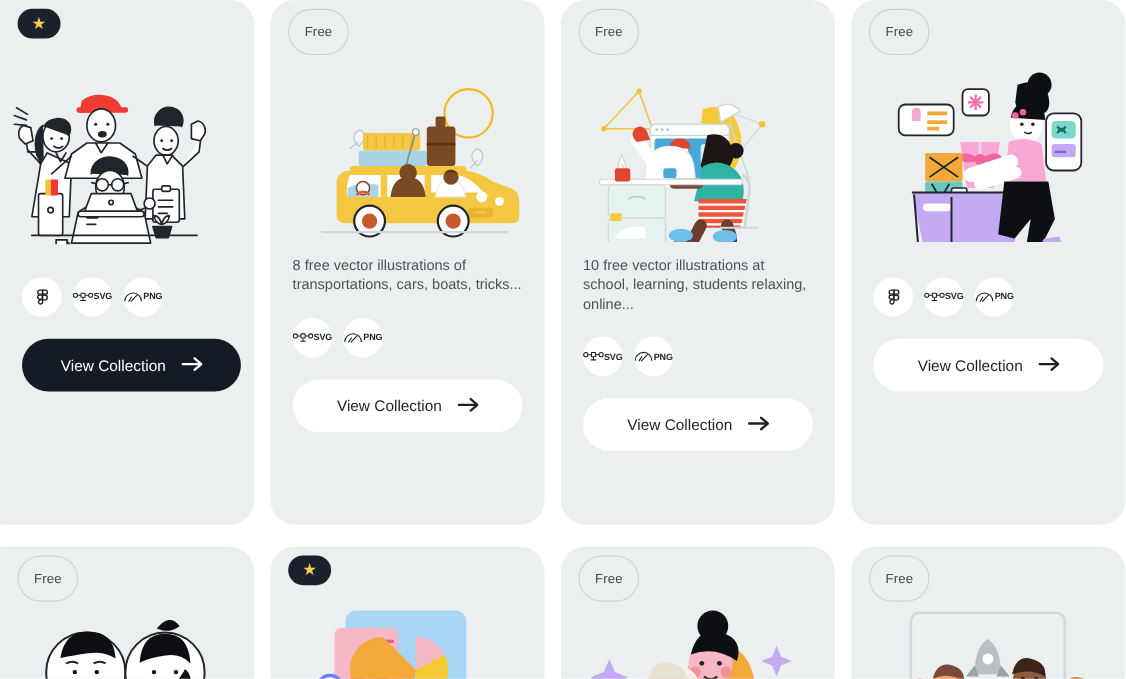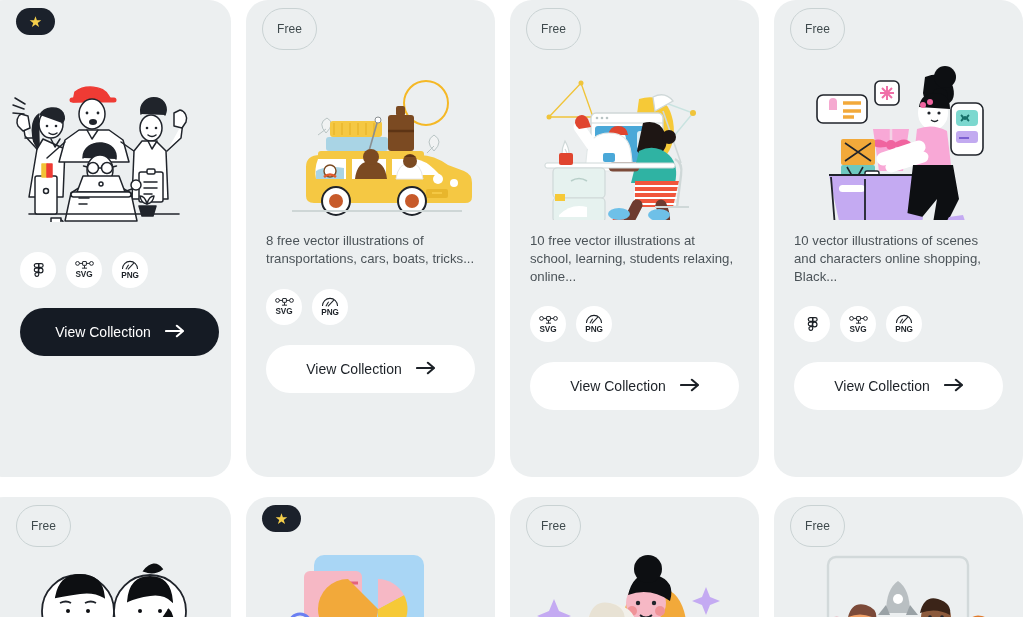--- a/index.html
+++ b/index.html
@@ -119,21 +119,21 @@
     display: flex;
     gap: 10px;
     margin-top: 20px;
   }
   .fmt {
     width: 36px;
     height: 36px;
     border-radius: 50%;
     background: #ffffff;
     display: flex;
-    flex-direction: column;
+    flex-direction: row;
     align-items: center;
     justify-content: center;
     color: #1c2127;
   }
   .fmt svg { display: block; }
   .fmt .fmt-label {
     font-size: 8.2px;
     font-weight: bold;
     letter-spacing: -0.1px;
     line-height: 1;
@@ -580,21 +580,20 @@
         <path d="M124 102 L92 112" stroke="#fff" stroke-width="11" stroke-linecap="round"></path>
 
         <path d="M114 110 h40 l6 34 l-14 28 l-12 -4 l4 -24 l-18 22 l-12 -4 z" fill="#0d0f12"></path>
 
         <path d="M108 158 q-10 8 -4 14 l18 2 l2 -12z" fill="#c4aaf2"></path>
         <path d="M150 162 q-6 10 2 14 l16 -4 l-4 -12z" fill="#c4aaf2"></path>
       </svg>
     </div>
 
     <div class="body">
-      <div class="card-desc">10 vector illustrations of scenes and characters online shopping, Black...</div>
 
       <div class="formats">
         <div class="fmt">
           <svg width="17" height="17" viewBox="0 0 24 24" fill="none" stroke="#1c2127" stroke-width="1.7">
             <circle cx="15" cy="12" r="3.3"></circle>
             <path d="M8.7 2.4h3.6v5.3H8.7a2.65 2.65 0 0 1 0-5.3z"></path>
             <path d="M12.3 2.4h3.6a2.65 2.65 0 0 1 0 5.3h-3.6z"></path>
             <path d="M8.7 8.7h3.6V14H8.7a2.65 2.65 0 0 1 0-5.3z"></path>
             <path d="M8.7 15h3.6v2.65a2.65 2.65 0 1 1-3.6-2.48z"></path>
           </svg>

